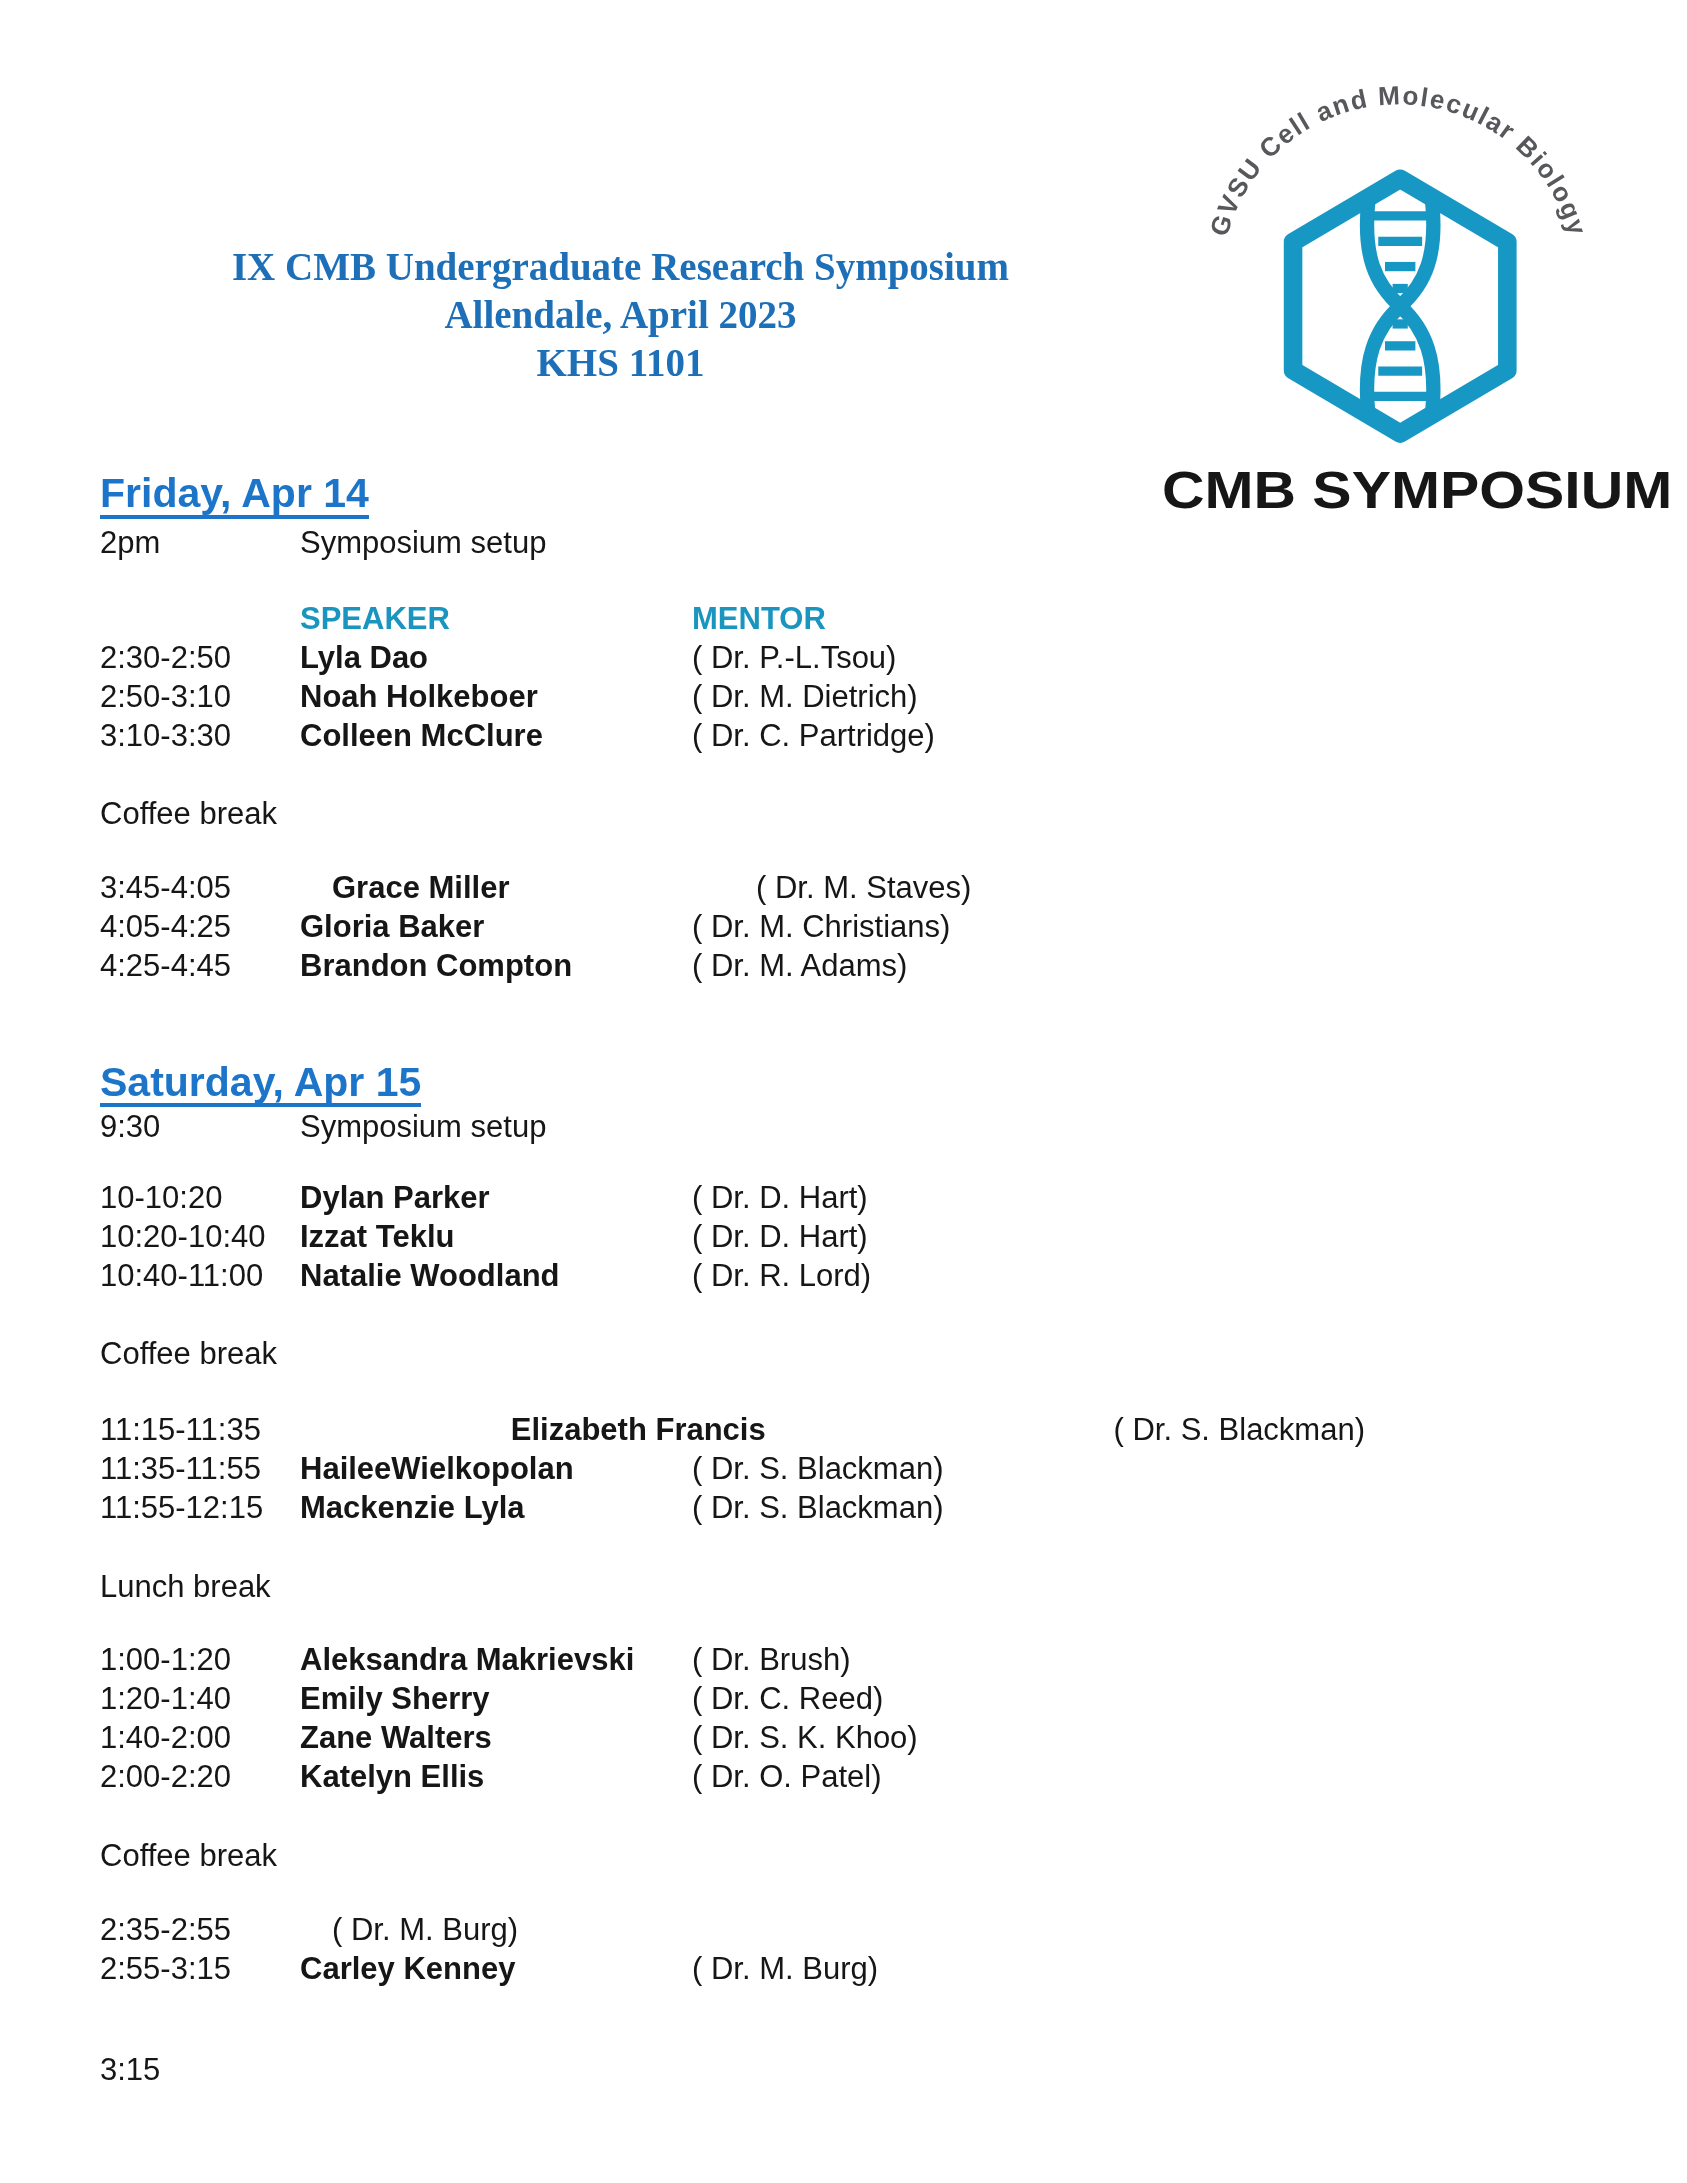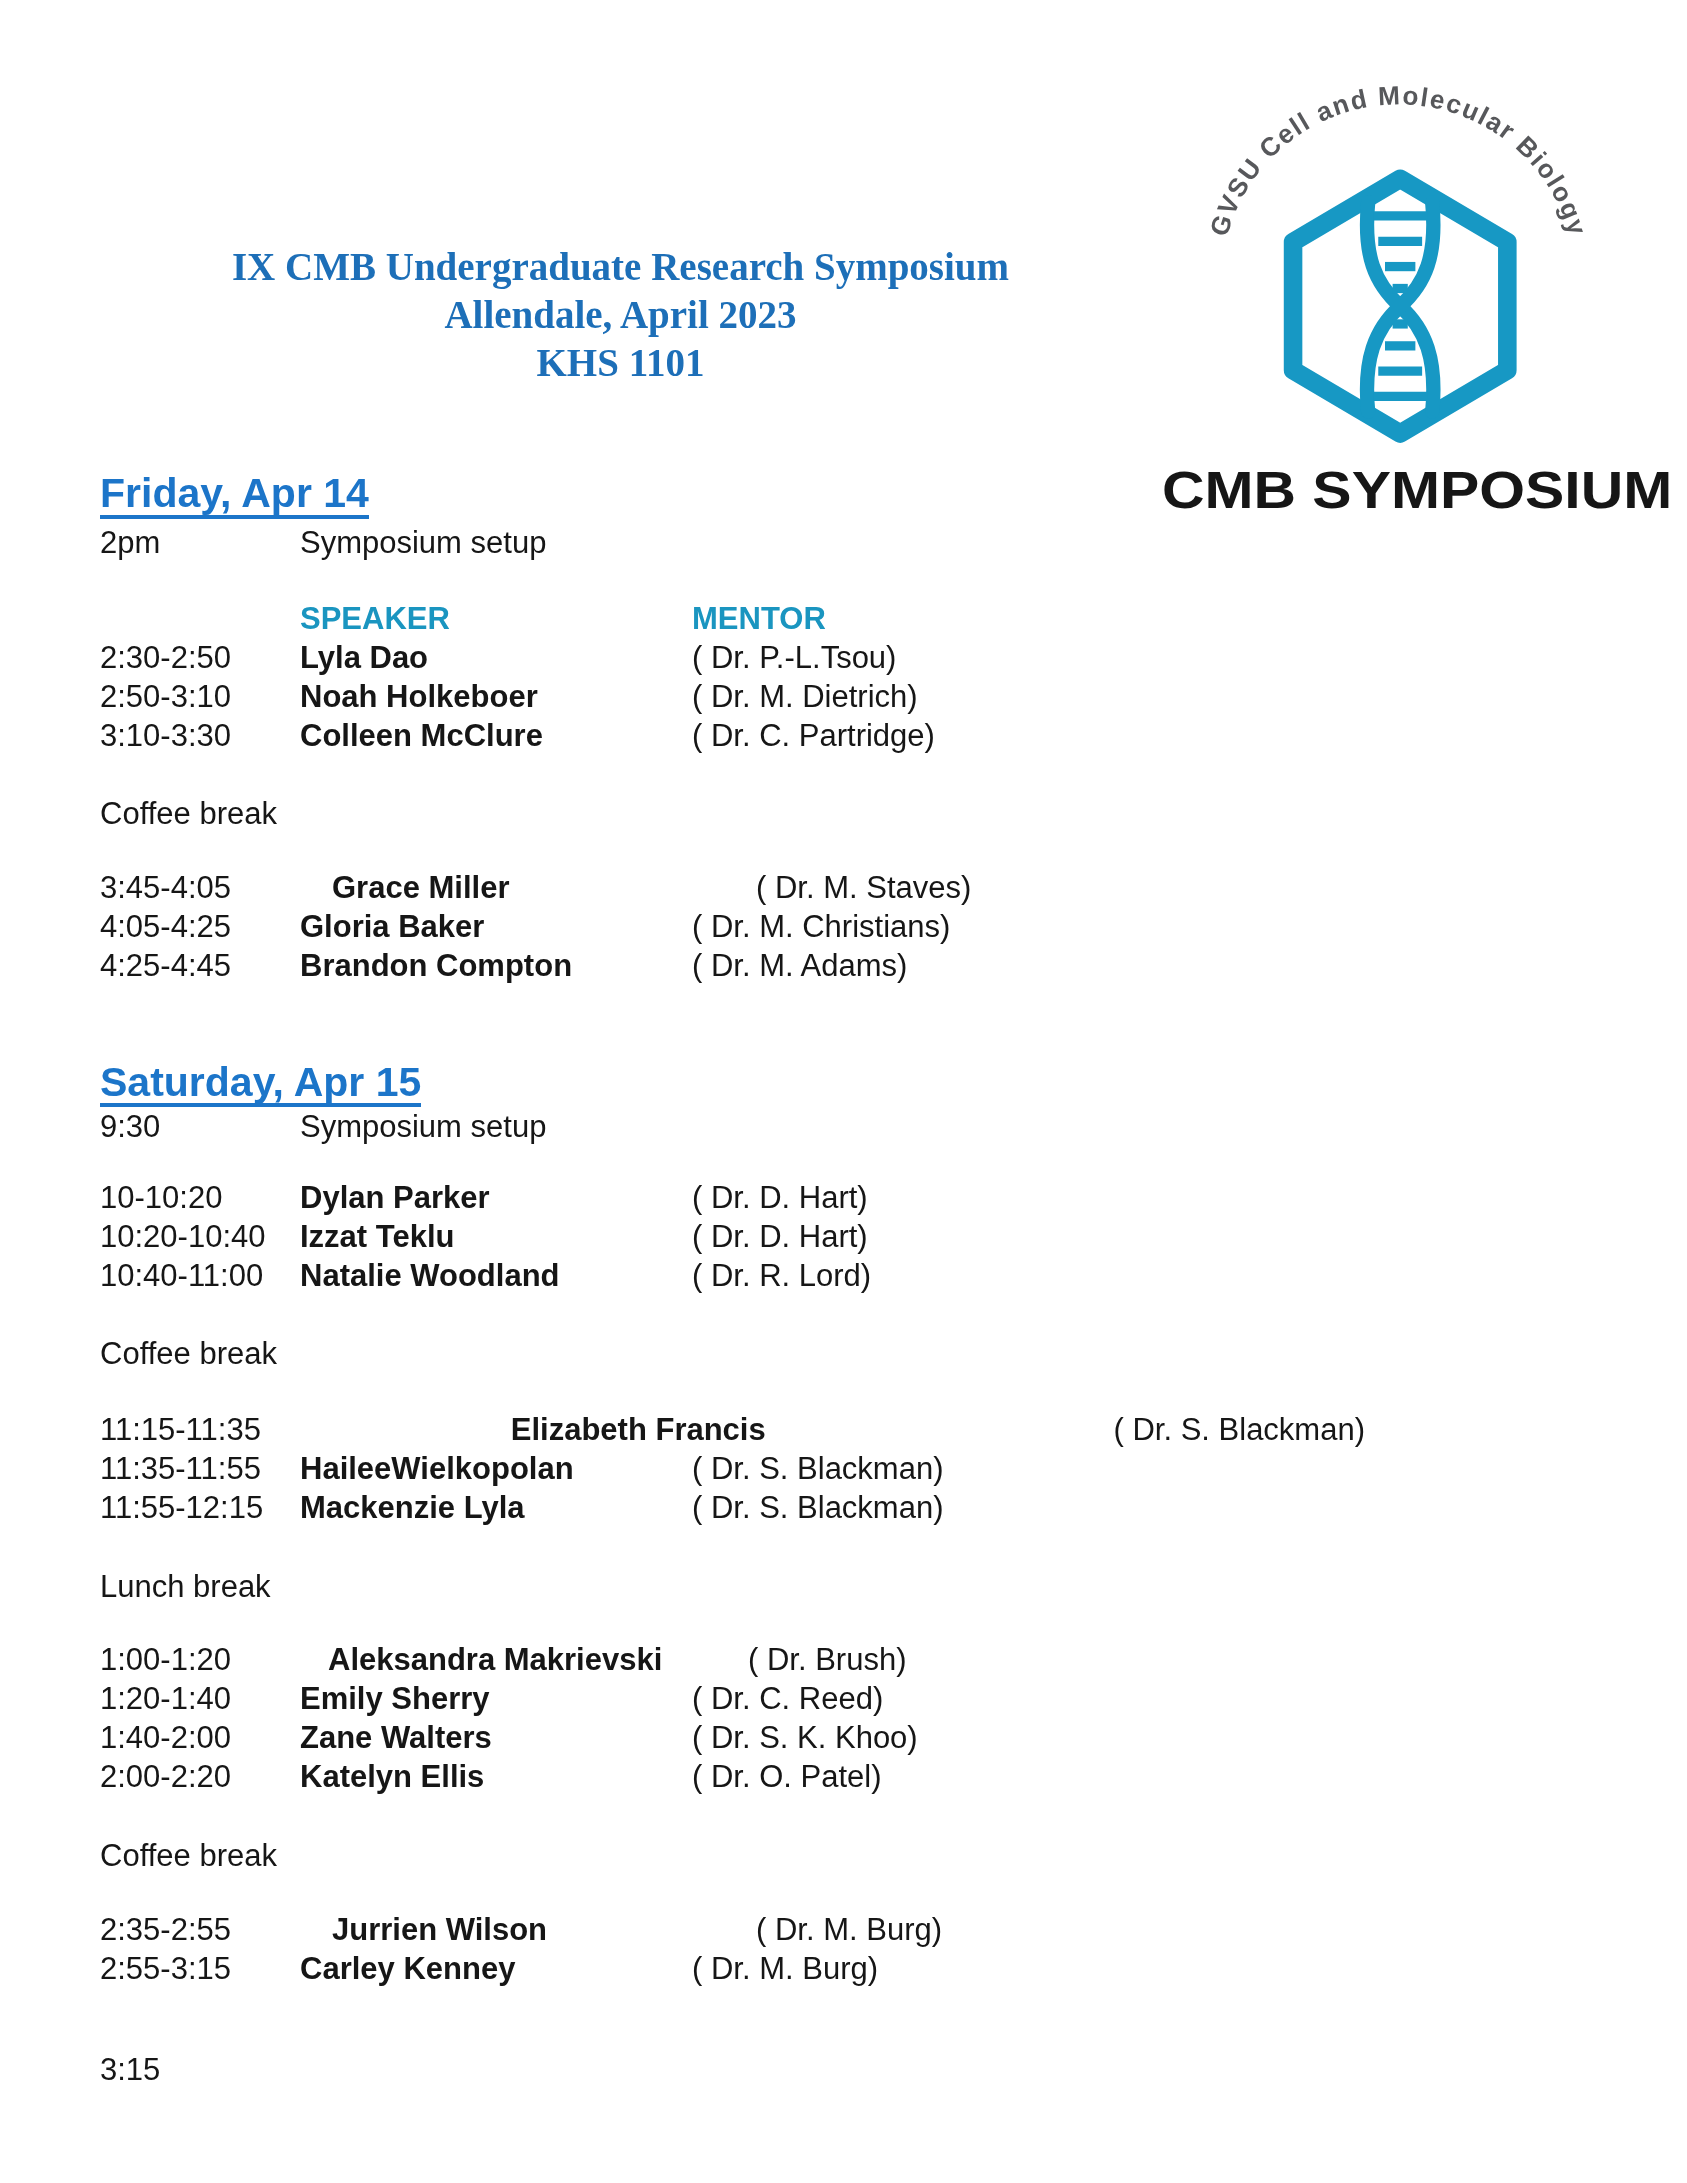--- a/index.html
+++ b/index.html
@@ -38,21 +38,21 @@
   .th{color:#1a95c0;font-weight:bold;}
 
   .setup-fri{margin-top:4px;}
   .headers{margin-top:37px;}
   .brk{margin-top:39px;}
   .brk-lunch{margin-top:40px;}
   .brk-last{margin-top:40px;}
   .after-brk{margin-top:35px;gap:32px;}
   .after-setup{margin-top:32px;}
   .after-brk2{margin-top:37px;justify-content:space-between;}
-  .after-lunch{margin-top:34px;gap:28px;}
+  .after-lunch{margin-top:34px;}
   .closing{margin-top:62px;flex-direction:column;}
 </style>
 </head>
 <body>
 
 <div class="page">
 
   <header class="title-block">
     <div>IX CMB Undergraduate Research Symposium</div>
     <div>Allendale, April 2023</div>
@@ -196,21 +196,20 @@
     <div class="row">
       <span class="t">2:00-2:20</span>
       <span class="s">Katelyn Ellis</span>
       <span class="m">( Dr. O. Patel)</span>
     </div>
 
     <div class="brk brk-last">Coffee break</div>
 
     <div class="row after-brk">
       <span class="t">2:35-2:55</span>
-      <span class="s">Jurrien Wilson</span>
       <span class="m">( Dr. M. Burg)</span>
     </div>
     <div class="row">
       <span class="t">2:55-3:15</span>
       <span class="s">Carley Kenney</span>
       <span class="m">( Dr. M. Burg)</span>
     </div>
 
     <div class="row closing">
       <span class="t">3:15</span>

